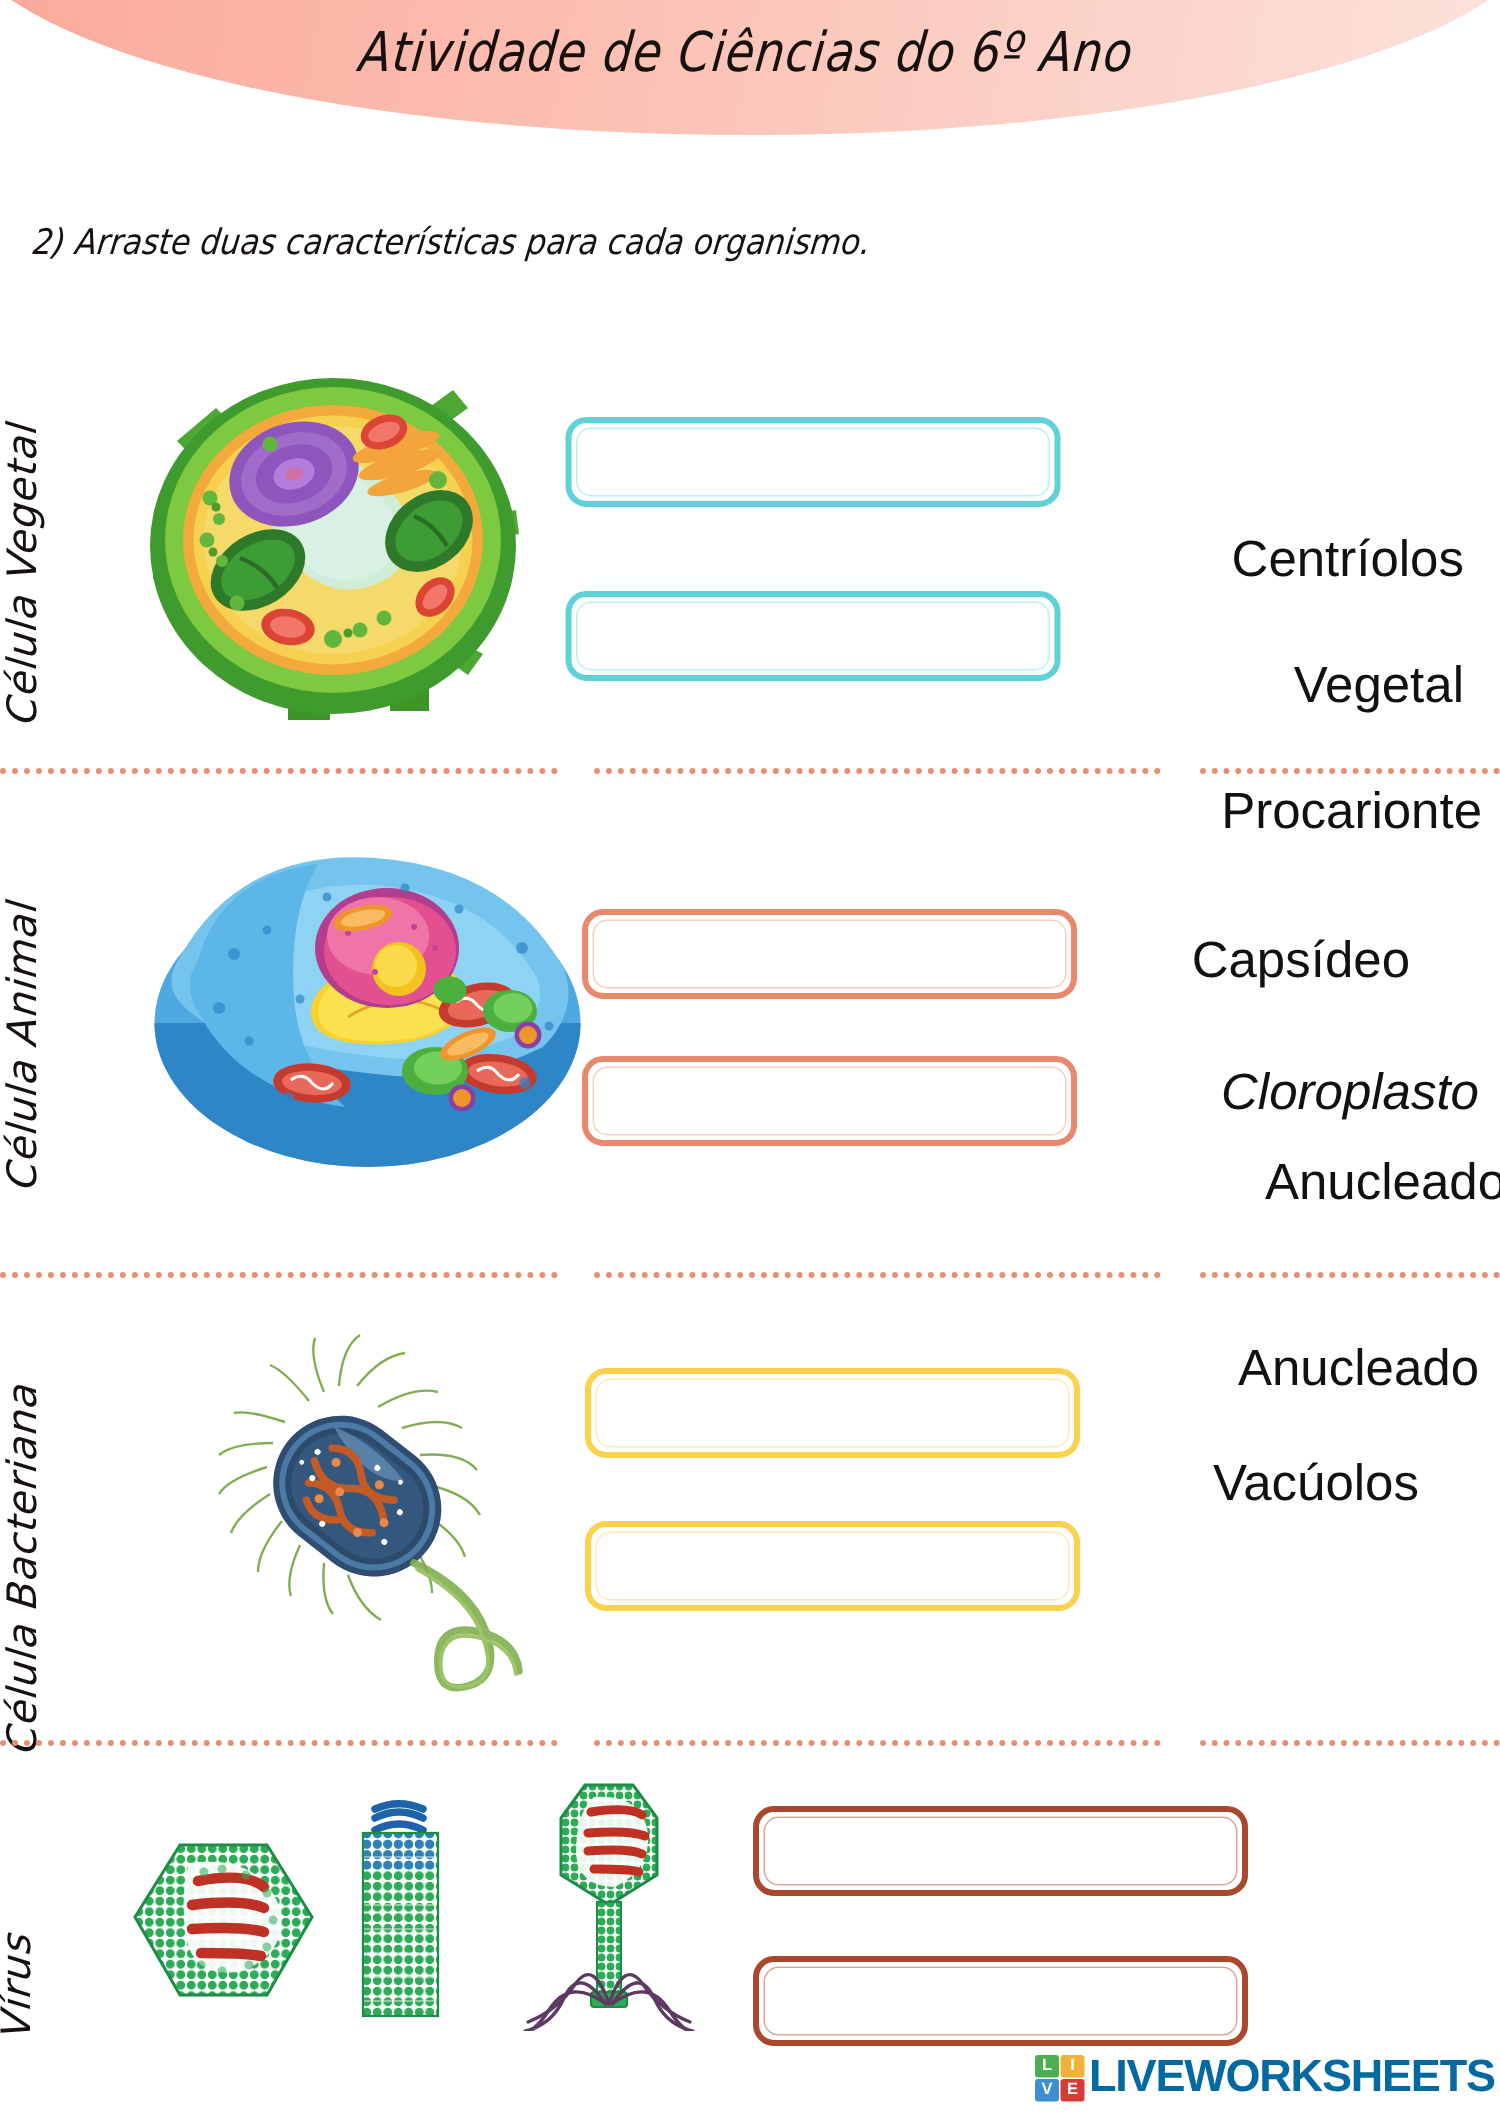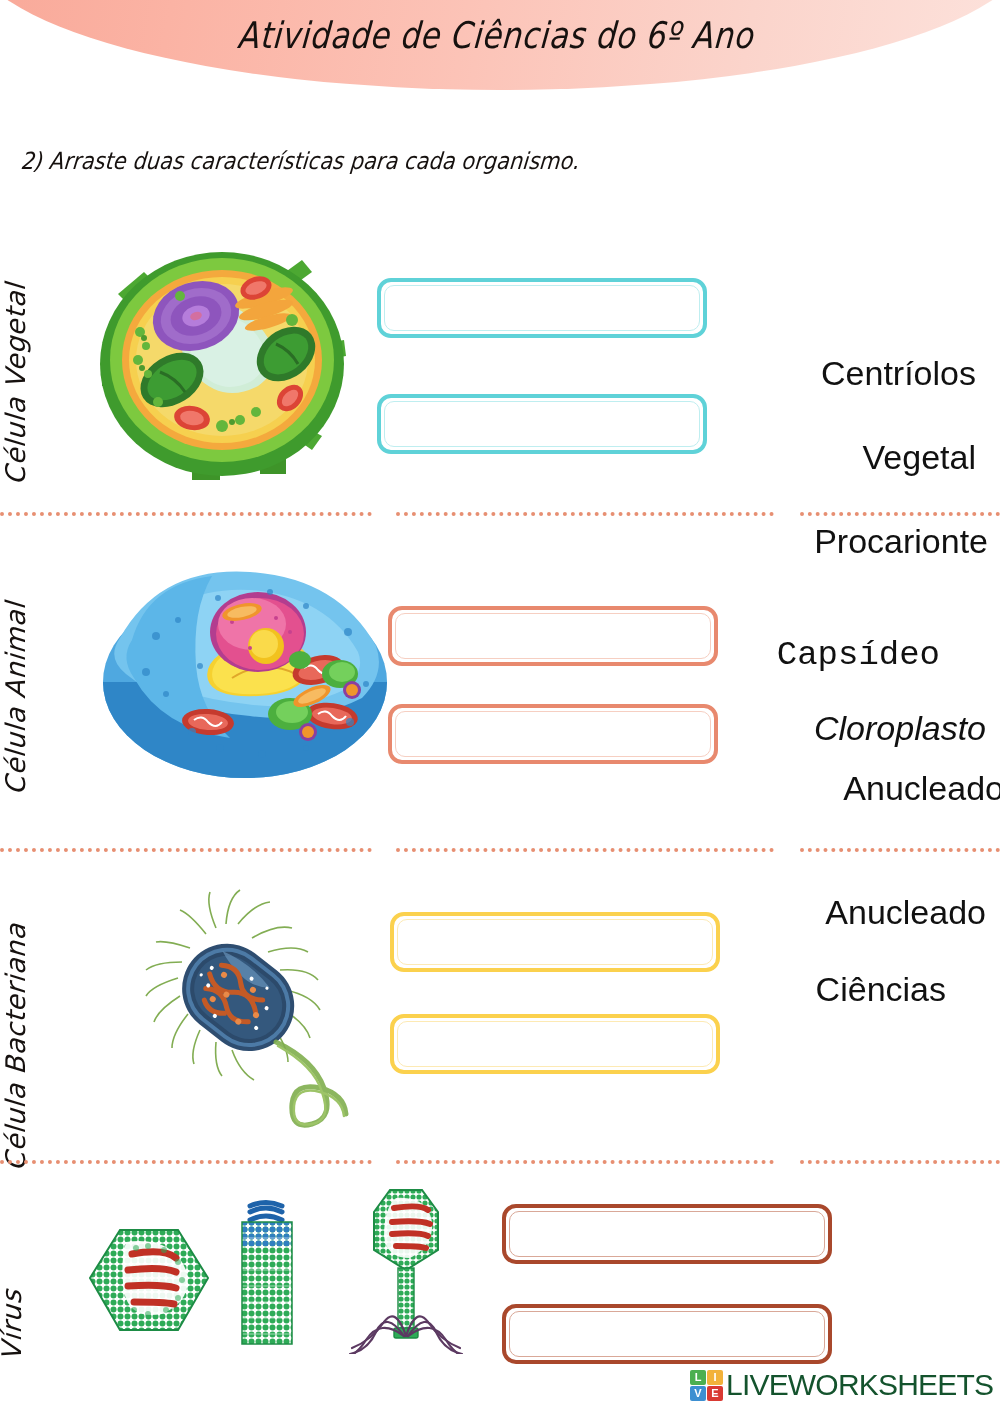--- a/index.html
+++ b/index.html
@@ -121,21 +121,21 @@
     text-align:center;line-height:15px;
     border-radius:2px;
   }
   .t-l{left:0;top:0;background:#4caf50;}
   .t-i{left:17px;top:0;background:#f2b23a;}
   .t-v{left:0;top:16px;background:#3d8fd1;}
   .t-e{left:17px;top:16px;background:#d93a33;}
   .logo-text{
     position:absolute;left:36px;top:0px;
     font-family:"Liberation Sans", sans-serif;
-    font-size:30px;font-weight:normal;color:#14532d;
+    font-size:30px;font-weight:bold;color:#0369a1;
     letter-spacing:-0.8px;
   }
 
   
   .illus{position:absolute;}
 </style>
 </head>
 <body>
 
 <div class="header">
@@ -306,21 +306,21 @@
 
   <div class="dropbox box-coral" style="left:388px;top:86px;width:330px;height:60px;">
     <div class="inner"></div>
   </div>
   <div class="dropbox box-coral" style="left:388px;top:184px;width:330px;height:60px;">
     <div class="inner"></div>
   </div>
 </div>
 
 <div class="word" style="left:0px;top:522px;width:988px;">Procarionte</div>
-<div class="word" style="left:0px;top:636px;width:940px;font-family:Liberation Mono, monospace;">Capsídeo</div>
+<div class="word" style="left:0px;top:621px;width:940px;">Capsídeo</div>
 <div class="word" style="left:0px;top:709px;width:986px;font-style:italic;">Cloroplasto</div>
 <div class="word" style="left:0px;top:769px;width:986px;margin-left:18px;">Anucleado</div>
 
 <div class="divider" style="top:848px;">
   <i class="seg-a"></i>
   <i class="seg-b"></i>
   <i class="seg-c"></i>
 </div>
 
 <div class="row" id="row-bacteria">
@@ -389,21 +389,21 @@
 
   <div class="dropbox box-yellow" style="left:390px;top:56px;width:330px;height:60px;">
     <div class="inner"></div>
   </div>
   <div class="dropbox box-yellow" style="left:390px;top:158px;width:330px;height:60px;">
     <div class="inner"></div>
   </div>
 </div>
 
 <div class="word" style="left:0px;top:893px;width:986px;">Anucleado</div>
-<div class="word" style="left:0px;top:970px;width:946px;">Ciências</div>
+<div class="word" style="left:0px;top:970px;width:946px;">Vacúolos</div>
 
 <div class="divider" style="top:1160px;">
   <i class="seg-a"></i>
   <i class="seg-b"></i>
   <i class="seg-c"></i>
 </div>
 
 <div class="row" id="row-virus">
 
   <div class="vlabel" style="left:26px;top:0px;width:120px;height:30px;transform-origin:left bottom;transform:translateY(152px) rotate(-90deg) skewX(-6deg);">Vírus</div>

